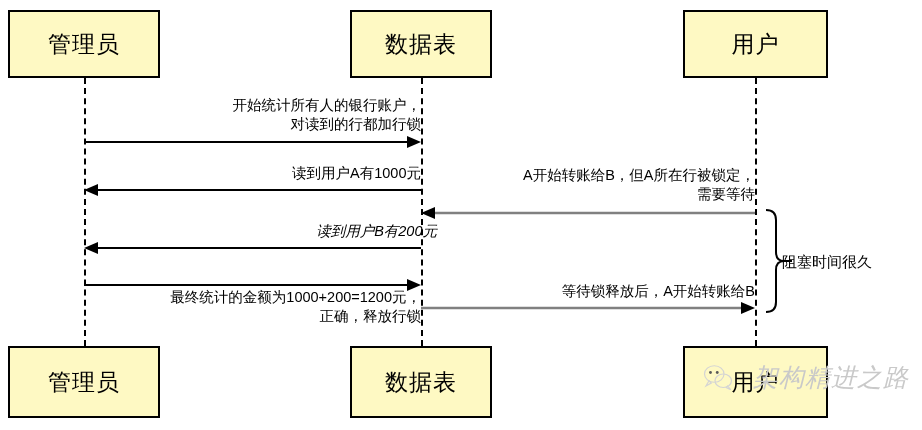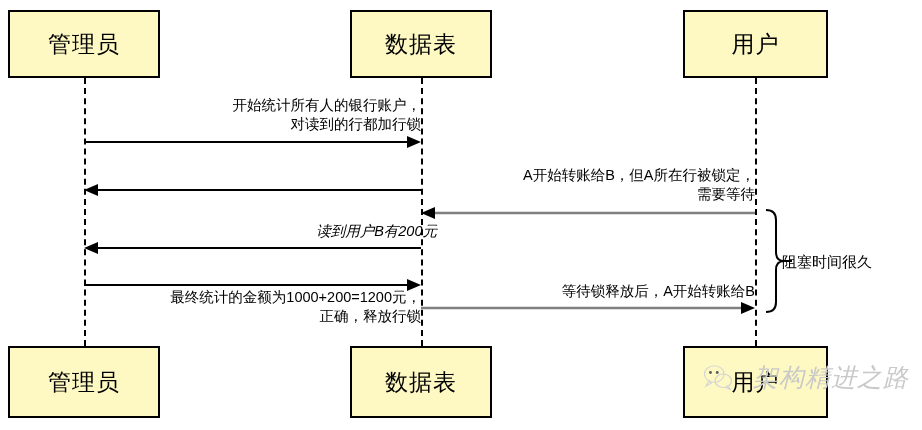--- a/index.html
+++ b/index.html
@@ -115,20 +115,21 @@
     <span>用户</span>
   </div>
 
   <div class="msg-label" style="left:84px; top:96px; width:337px;">开始统计所有人的银行账户，
 对读到的行都加行锁</div>
   <svg class="arrow-svg" style="left:84px; top:132px;" width="337" height="20" viewBox="0 0 337 20">
     <line x1="0" y1="10" x2="328" y2="10" stroke="#000000" stroke-width="2"></line>
     <polygon points="337,10 323,4 323,16" fill="#000000"></polygon>
   </svg>
 
+  <div class="msg-label" style="left:84px; top:164px; width:337px;">读到用户A有1000元</div>
   <svg class="arrow-svg" style="left:84px; top:180px;" width="337" height="20" viewBox="0 0 337 20">
     <line x1="9" y1="10" x2="337" y2="10" stroke="#000000" stroke-width="2"></line>
     <polygon points="0,10 14,4 14,16" fill="#000000"></polygon>
   </svg>
 
   <div class="msg-label" style="left:421px; top:166px; width:334px;">A开始转账给B，但A所在行被锁定，
 需要等待</div>
   <svg class="arrow-svg" style="left:421px; top:203px;" width="334" height="20" viewBox="0 0 334 20">
     <line x1="9" y1="10" x2="334" y2="10" stroke="#808080" stroke-width="2.5"></line>
     <polygon points="0,10 14,4 14,16" fill="#000000"></polygon>

